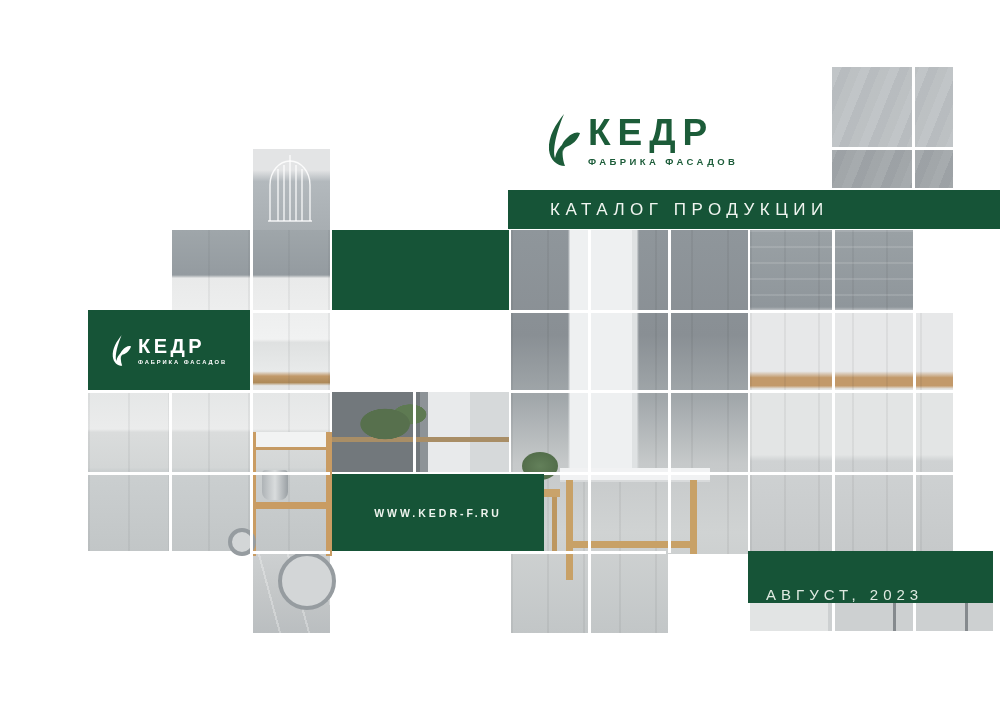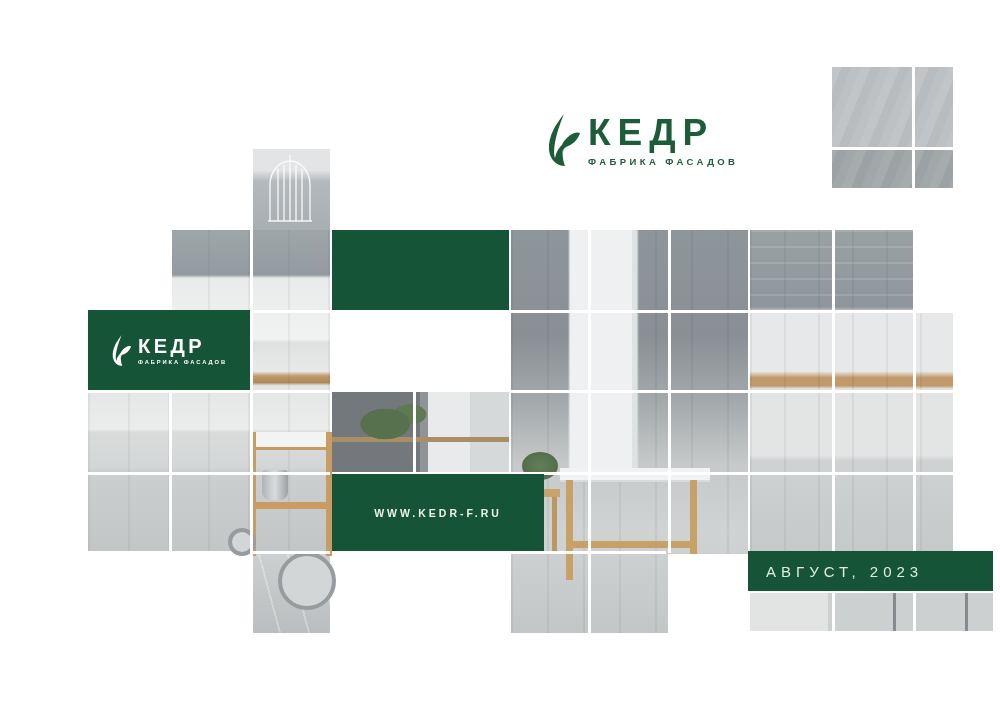--- a/index.html
+++ b/index.html
@@ -61,21 +61,21 @@
   .gl{background:#fff;}
   .mask{background:#fff;}
 
   
   .green{background:var(--green,#165437);}
   .banner{left:508px;top:190px;width:492px;height:39px;display:flex;align-items:center;}
   .banner .lbl{padding-left:42px;color:#f0f5f0;font-size:17px;font-weight:500;letter-spacing:5.5px;white-space:nowrap;}
   .midGreen{left:332px;top:230px;width:177px;height:80px;}
   .wwwBlock{left:332px;top:474px;width:212px;height:77px;display:flex;align-items:center;justify-content:center;}
   .wwwBlock .lbl{color:#eef4ee;font-size:10.5px;font-weight:600;letter-spacing:3px;white-space:nowrap;}
-  .issueBlock{left:748px;top:551px;width:245px;height:40px;display:flex;align-items:center;}
+  .issueBlock{left:748px;top:551px;width:245px;height:52px;display:flex;align-items:flex-end;}
   .issueBlock .lbl{padding-left:18px;color:#dfeae1;font-size:15px;font-weight:500;letter-spacing:5px;white-space:nowrap;}
 
   
   .logoTop{left:546px;top:114px;display:flex;align-items:flex-start;}
   .logoTop .txt{margin-left:8px;display:flex;flex-direction:column;}
   .logoTop .title{color:var(--logo-green,#1c5c39);font-size:37px;font-weight:800;letter-spacing:7px;line-height:1;white-space:nowrap;}
   .logoTop .sub{color:var(--logo-green,#1c5c39);font-size:9.5px;font-weight:700;letter-spacing:3.4px;margin-top:5px;white-space:nowrap;}
   .badge{left:88px;top:310px;width:162px;height:80px;display:flex;align-items:center;justify-content:center;}
   .badge .inner{display:flex;align-items:center;}
   .badge .txt{margin-left:7px;display:flex;flex-direction:column;}
@@ -143,20 +143,23 @@
   <div class="abs gl" style="left:750px;top:472px;width:203px;height:3px"></div>
   <div class="abs gl" style="left:912px;top:67px;width:3px;height:121px"></div>
   <div class="abs gl" style="left:832px;top:147px;width:121px;height:3px"></div>
   <div class="abs gl" style="left:832px;top:593px;width:3px;height:38px"></div>
   <div class="abs gl" style="left:913px;top:593px;width:3px;height:38px"></div>
 
   <div class="abs mask" style="left:88px;top:230px;width:82px;height:80px"></div>
   <div class="abs mask" style="left:668px;top:554px;width:80px;height:79px"></div>
   <div class="abs mask" style="left:913px;top:230px;width:40px;height:80px"></div>
 
+  <div class="abs green banner">
+    <span class="lbl">КАТАЛОГ ПРОДУКЦИИ</span>
+  </div>
   <div class="abs green midGreen"></div>
   <div class="abs green wwwBlock">
     <span class="lbl">WWW.KEDR-F.RU</span>
   </div>
   <div class="abs green issueBlock">
     <span class="lbl">АВГУСТ, 2023</span>
   </div>
 
   <div class="abs green badge">
     <div class="inner">

